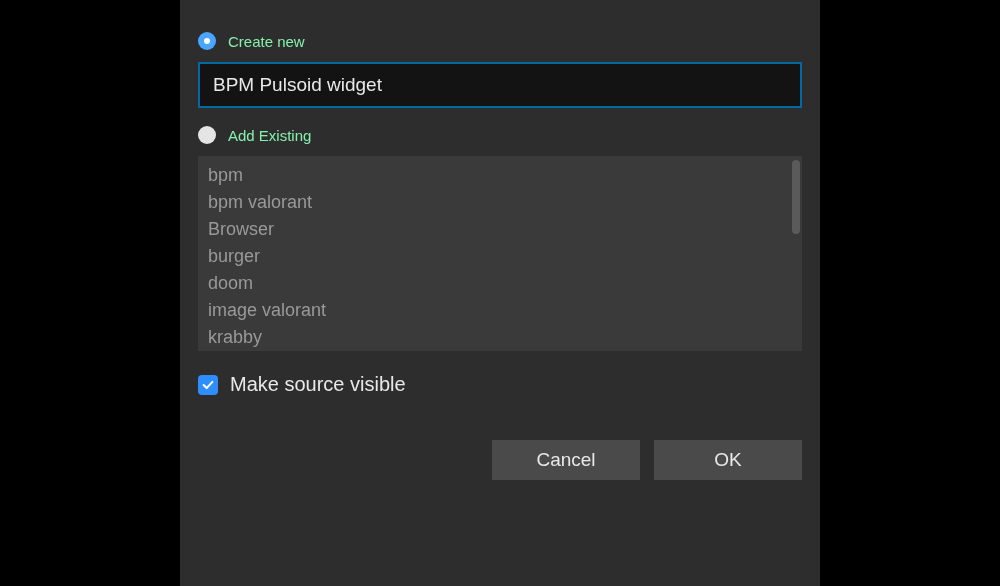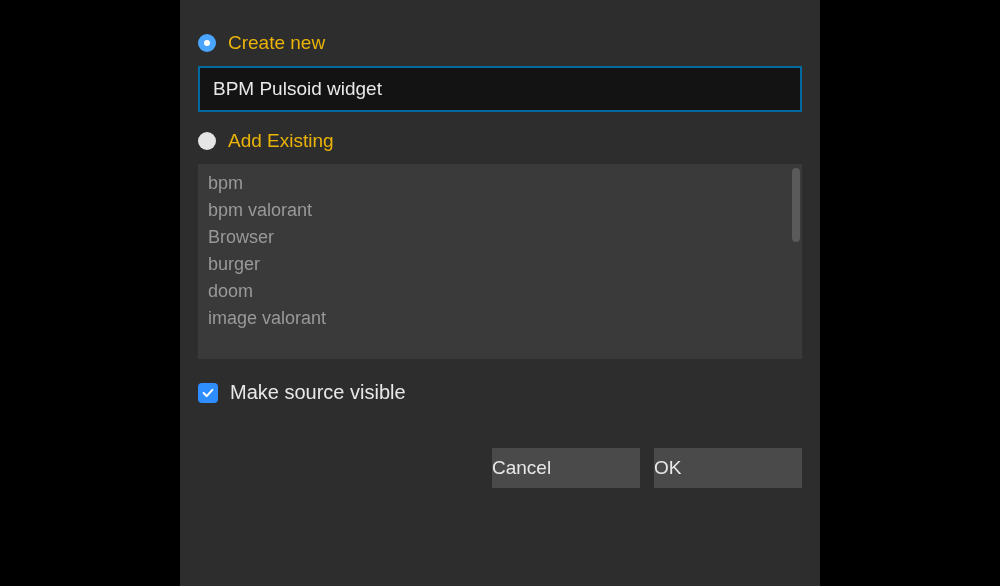--- a/index.html
+++ b/index.html
@@ -48,22 +48,22 @@
       height: 6px;
       border-radius: 50%;
       background: #fff;
       top: 6px;
       left: 6px;
     }
     .radio.unselected {
       background: #e5e5e5;
     }
     .radio-label {
-      color: #eab308;
-      font-size: 19px;
+      color: #86efac;
+      font-size: 15px;
       cursor: pointer;
     }
     .name-input-wrap {
       margin-top: 12px;
       margin-bottom: 18px;
     }
     .name-input {
       width: 100%;
       background: #131313;
       border: 2px solid #0369a1;
@@ -130,21 +130,21 @@
       margin-top: 44px;
     }
     .btn {
       background: #4a4a4a;
       color: #e8e8e8;
       font-size: 19px;
       border: none;
       padding: 9px 0;
       width: 148px;
       cursor: pointer;
-      text-align: left;
+      text-align: center;
       font-family: inherit;
     }
   </style>
 </head>
 <body>
 
 <div class="dialog">
 
   <div class="row">
     <div class="radio selected"></div>
@@ -160,20 +160,21 @@
     <span class="radio-label">Add Existing</span>
   </div>
 
   <div class="existing-list">
     <div class="existing-item">bpm</div>
     <div class="existing-item">bpm valorant</div>
     <div class="existing-item">Browser</div>
     <div class="existing-item">burger</div>
     <div class="existing-item">doom</div>
     <div class="existing-item">image valorant</div>
+    <div class="existing-item">krabby</div>
     <div class="scrollbar"></div>
   </div>
 
   <div class="checkbox-row">
     <div class="checkbox">
       <svg viewBox="0 0 16 16">
         <path d="M3 8 L6.5 11.5 L13 4.5" stroke="#fff" stroke-width="2.3" fill="none" stroke-linecap="round" stroke-linejoin="round"></path>
       </svg>
     </div>
     <span class="checkbox-label">Make source visible</span>

